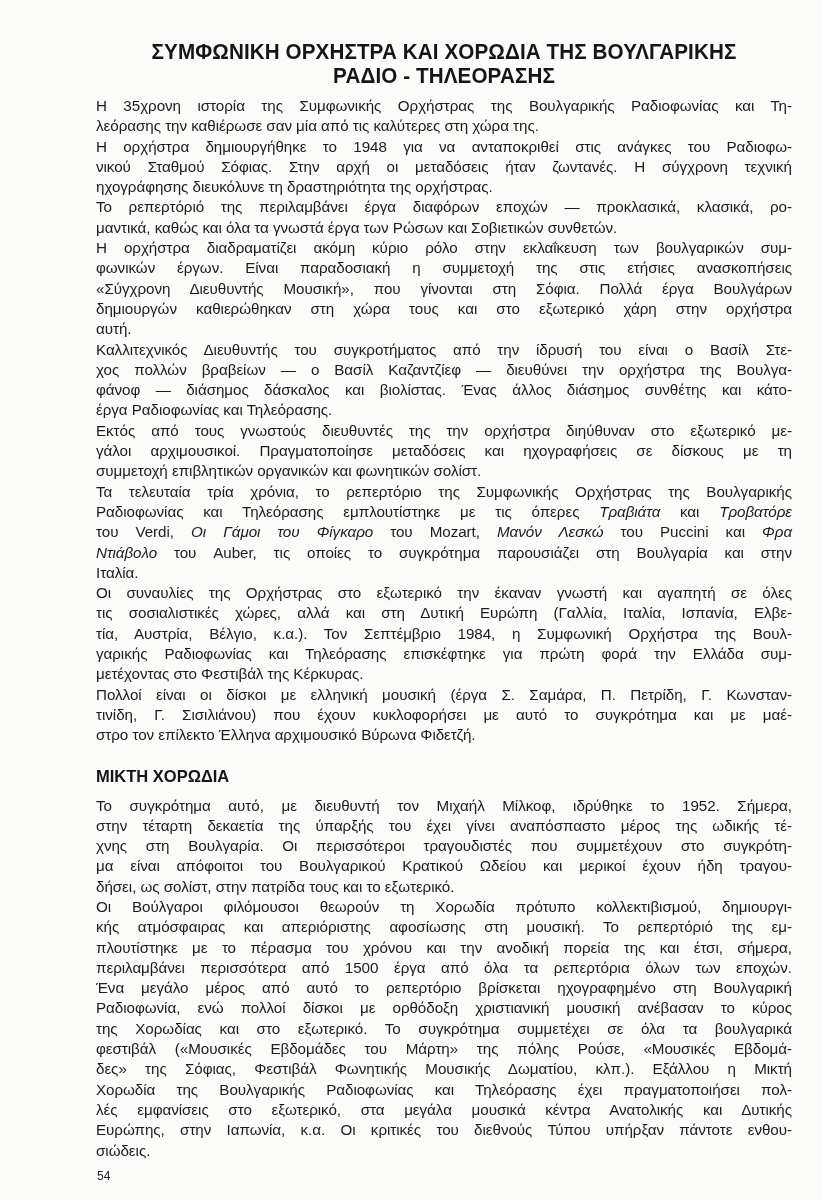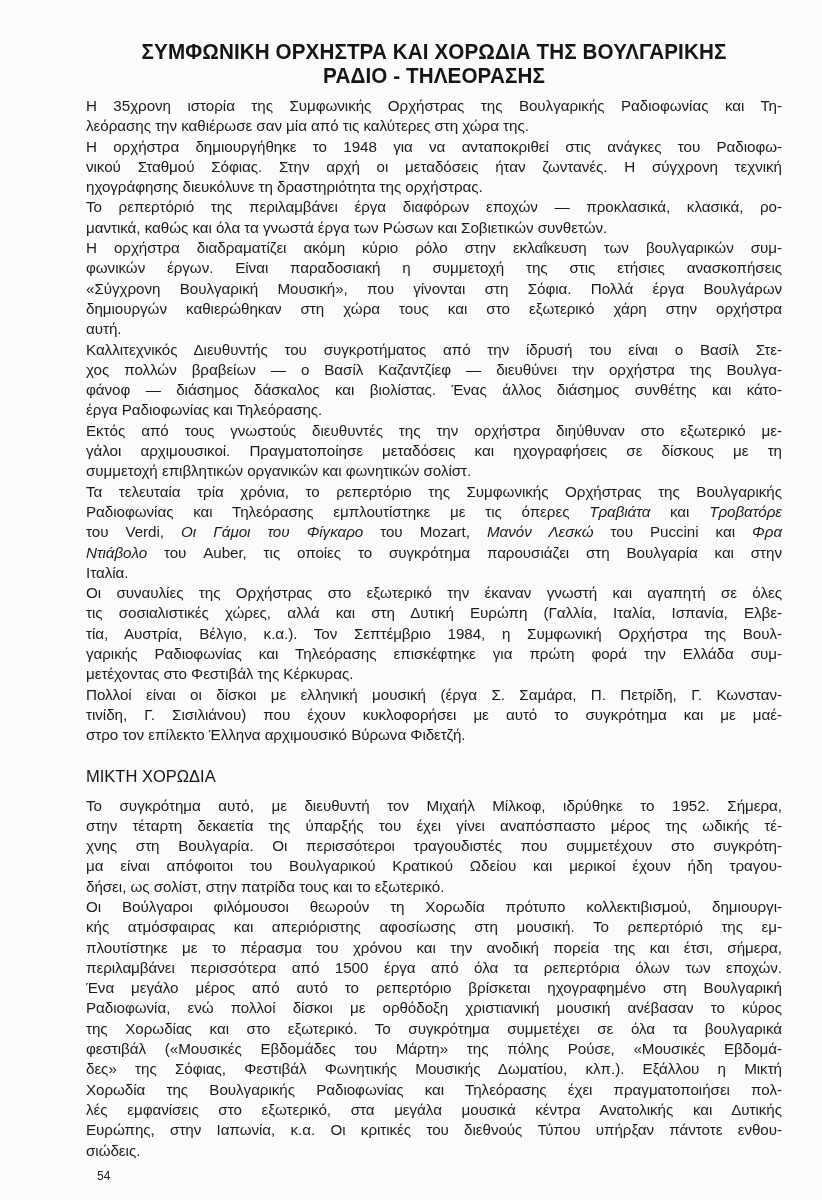--- a/index.html
+++ b/index.html
@@ -10,21 +10,21 @@
       width: 822px;
       height: 1200px;
       background: #fbfbfa;
       position: relative;
       overflow: hidden;
       font-family: "Liberation Sans", "DejaVu Sans", sans-serif;
       color: #1a1a1a;
     }
     .page {
       position: absolute;
-      left: 86px;
+      left: 96px;
       top: 40px;
       width: 696px;
     }
     .title {
       font-family: "Liberation Sans", "DejaVu Sans", sans-serif;
       font-weight: bold;
       font-size: 21.5px;
       line-height: 24px;
       text-align: center;
       letter-spacing: 0.1px;
@@ -45,21 +45,21 @@
     .para .line {
       display: block;
       text-align: justify;
       text-align-last: justify;
       white-space: nowrap;
     }
     .para .line.last {
       text-align-last: left;
     }
     .section-heading {
-      font-weight: normal;
+      font-weight: bold;
       font-size: 16.5px;
       line-height: 20px;
       margin: 20px 0 10px 0;
       color: #151515;
     }
     em { font-style: italic; }
     .page-number {
       position: absolute;
       left: 97px;
       top: 1169px;
@@ -86,21 +86,21 @@
         <span class="line">νικού Σταθμού Σόφιας. Στην αρχή οι μεταδόσεις ήταν ζωντανές. Η σύγχρονη τεχνική</span>
         <span class="line last">ηχογράφησης διευκόλυνε τη δραστηριότητα της ορχήστρας.</span>
       </p>
       <p class="para">
         <span class="line">Το ρεπερτόριό της περιλαμβάνει έργα διαφόρων εποχών — προκλασικά, κλασικά, ρο-</span>
         <span class="line last">μαντικά, καθώς και όλα τα γνωστά έργα των Ρώσων και Σοβιετικών συνθετών.</span>
       </p>
       <p class="para">
         <span class="line">Η ορχήστρα διαδραματίζει ακόμη κύριο ρόλο στην εκλαΐκευση των βουλγαρικών συμ-</span>
         <span class="line">φωνικών έργων. Είναι παραδοσιακή η συμμετοχή της στις ετήσιες ανασκοπήσεις</span>
-        <span class="line">«Σύγχρονη Βουλγαρική Μουσική», που γίνονται στη Σόφια. Πολλά έργα Βουλγάρων</span>
+        <span class="line">«Σύγχρονη Διευθυντής Μουσική», που γίνονται στη Σόφια. Πολλά έργα Βουλγάρων</span>
         <span class="line">δημιουργών καθιερώθηκαν στη χώρα τους και στο εξωτερικό χάρη στην ορχήστρα</span>
         <span class="line last">αυτή.</span>
       </p>
       <p class="para">
         <span class="line">Καλλιτεχνικός Διευθυντής του συγκροτήματος από την ίδρυσή του είναι ο Βασίλ Στε-</span>
         <span class="line">χος πολλών βραβείων — ο Βασίλ Καζαντζίεφ — διευθύνει την ορχήστρα της Βουλγα-</span>
         <span class="line">φάνοφ — διάσημος δάσκαλος και βιολίστας. Ένας άλλος διάσημος συνθέτης και κάτο-</span>
         <span class="line last">έργα Ραδιοφωνίας και Τηλεόρασης.</span>
       </p>
       <p class="para">

